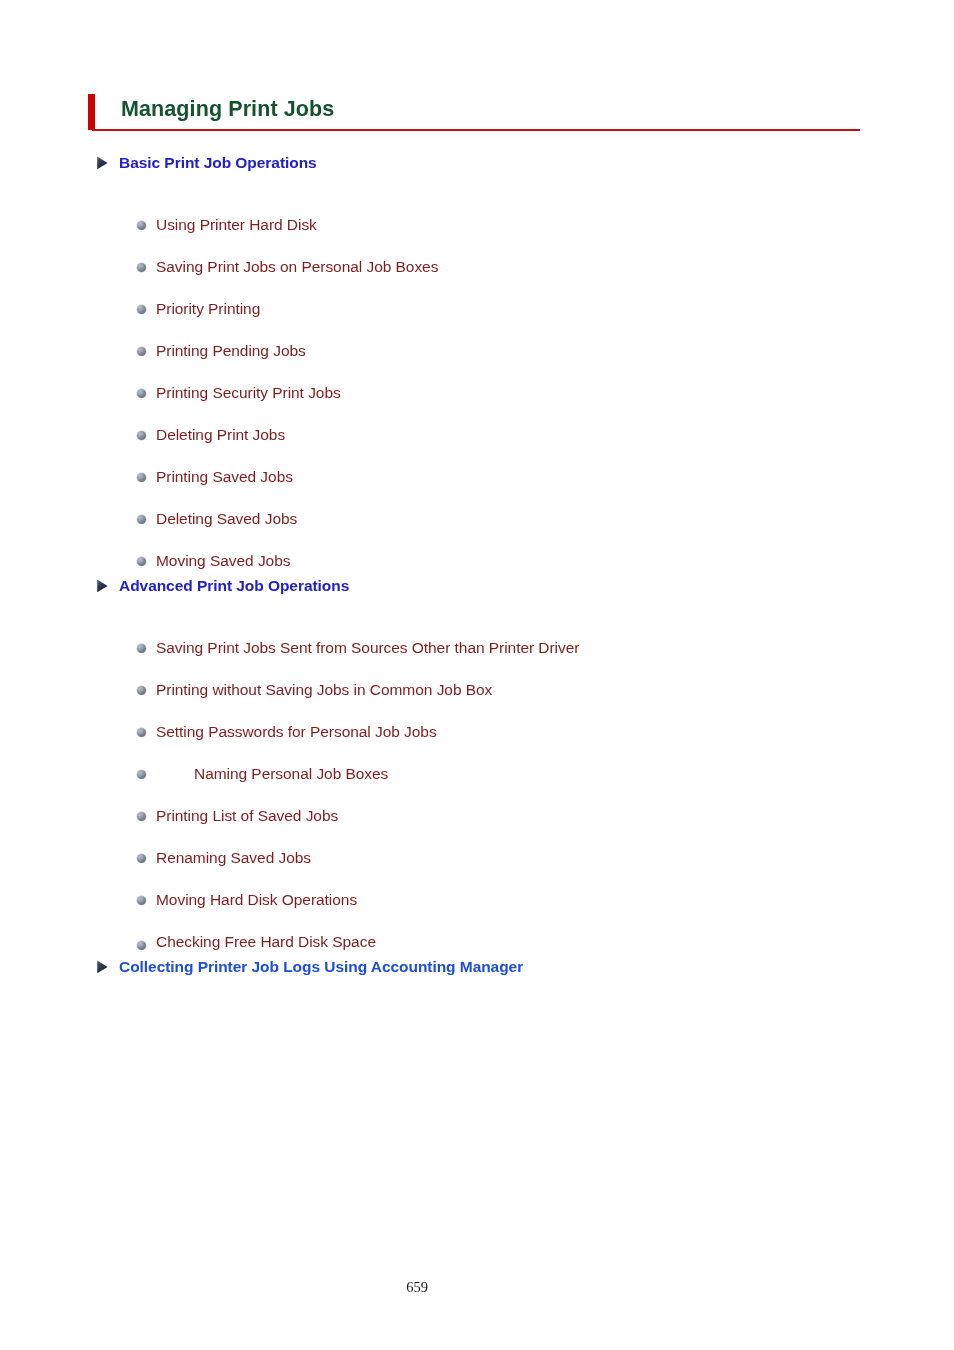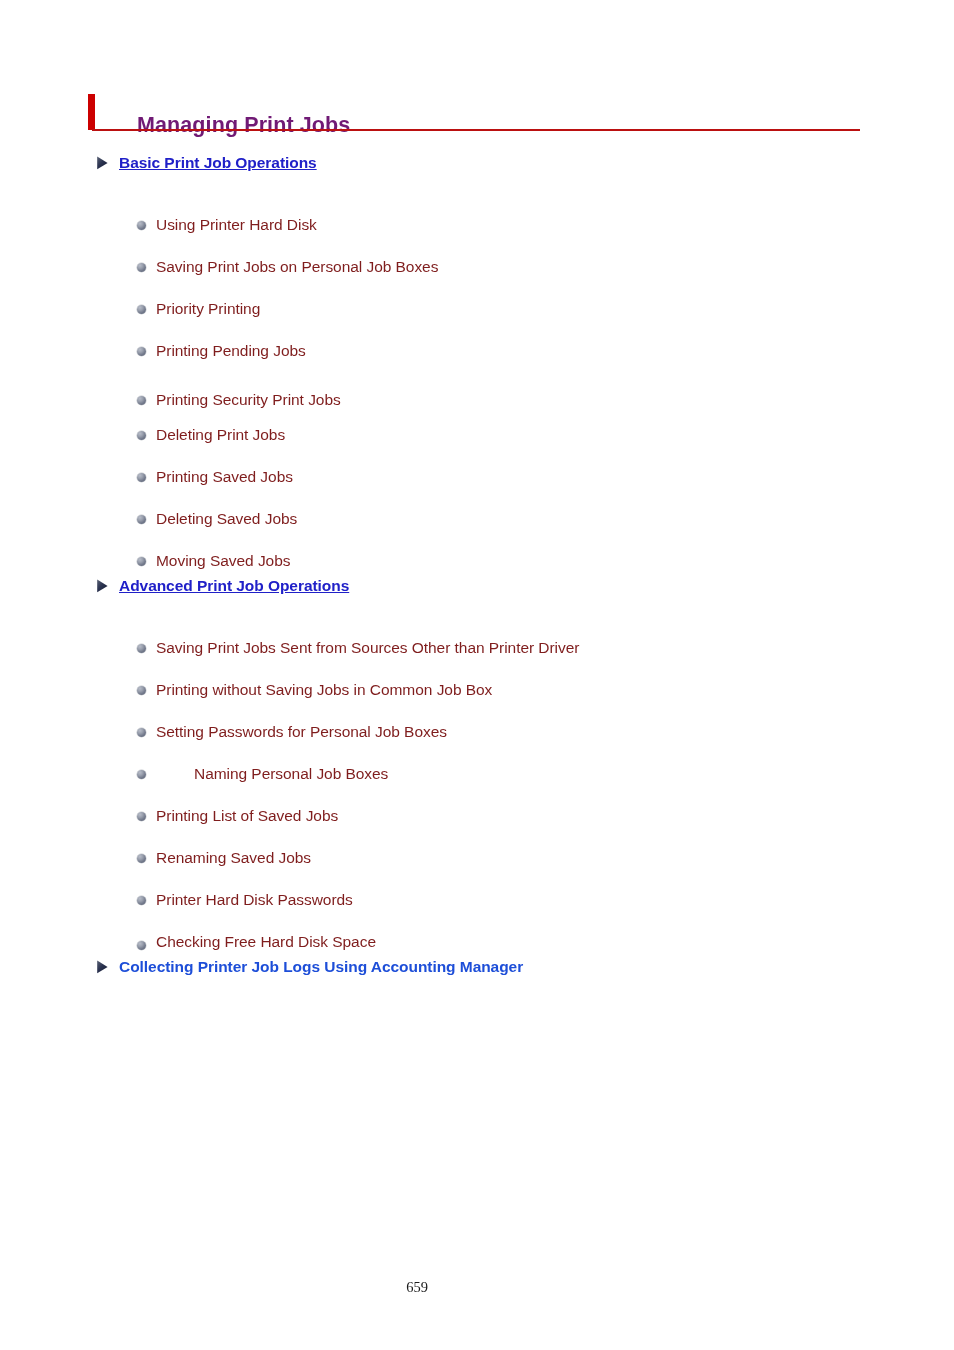--- a/index.html
+++ b/index.html
@@ -37,24 +37,24 @@
     left: 0;
     top: 0;
     width: 7px;
     height: 36px;
     background: #cc0000;
   }
   .page-title {
     position: absolute;
     left: 33px;
     top: 0px;
-    margin: 16px;
+    margin: 0;
     font-size: 21.5px;
     font-weight: bold;
-    color: #701a75;
+    color: #14532d;
     letter-spacing: 0.1px;
     line-height: 30px;
     white-space: nowrap;
   }
   .title-rule {
     position: absolute;
     left: 4px;
     top: 35px;
     width: 768px;
     height: 2px;
@@ -89,21 +89,21 @@
     position: relative;
   }
   .section-header .arrow-icon svg {
     display: block;
   }
   .section-label {
     font-size: 15.5px;
     font-weight: bold;
     letter-spacing: -0.05px;
   }
-  .section-label.link { color: #2020c8; text-decoration: underline; }
+  .section-label.link { color: #2020c8; }
   .section-label.plain { color: #1d4ed8; }
 
   .sub-list {
     position: relative;
     margin: 0;
     padding: 0;
     list-style: none;
   }
   .sub-item {
     position: absolute;
@@ -181,21 +181,21 @@
             <span class="sub-label">Saving Print Jobs on Personal Job Boxes</span>
           </li>
           <li class="sub-item" style="top: 126px;">
             <span class="bullet-icon"></span>
             <span class="sub-label">Priority Printing</span>
           </li>
           <li class="sub-item" style="top: 168px;">
             <span class="bullet-icon"></span>
             <span class="sub-label">Printing Pending Jobs</span>
           </li>
-          <li class="sub-item" style="top: 217px;">
+          <li class="sub-item" style="top: 210px;">
             <span class="bullet-icon"></span>
             <span class="sub-label">Printing Security Print Jobs</span>
           </li>
           <li class="sub-item" style="top: 252px;">
             <span class="bullet-icon"></span>
             <span class="sub-label">Deleting Print Jobs</span>
           </li>
           <li class="sub-item" style="top: 294px;">
             <span class="bullet-icon"></span>
             <span class="sub-label">Printing Saved Jobs</span>
@@ -230,37 +230,37 @@
           <li class="sub-item" style="top: 84px;">
             <span class="bullet-icon"></span>
             <span class="sub-label">Printing without Saving Jobs in Common Job Box</span>
           </li>
           <li class="sub-item" style="top: 42px;">
             <span class="bullet-icon"></span>
             <span class="sub-label">Saving Print Jobs Sent from Sources Other than Printer Driver</span>
           </li>
           <li class="sub-item" style="top: 126px;">
             <span class="bullet-icon"></span>
-            <span class="sub-label">Setting Passwords for Personal Job Boxes</span>
+            <span class="sub-label">Setting Passwords for Personal Job Jobs</span>
           </li>
           <li class="sub-item" style="top: 168px; gap: 48px;">
             <span class="bullet-icon"></span>
             <span class="sub-label">Naming Personal Job Boxes</span>
           </li>
           <li class="sub-item" style="top: 210px;">
             <span class="bullet-icon"></span>
             <span class="sub-label">Printing List of Saved Jobs</span>
           </li>
           <li class="sub-item" style="top: 252px;">
             <span class="bullet-icon"></span>
             <span class="sub-label">Renaming Saved Jobs</span>
           </li>
           <li class="sub-item" style="top: 294px;">
             <span class="bullet-icon"></span>
-            <span class="sub-label">Printer Hard Disk Passwords</span>
+            <span class="sub-label">Moving Hard Disk Operations</span>
           </li>
           <li class="sub-item" style="top: 336px; align-items: center;">
             <span class="bullet-icon"></span>
             <span class="sub-label">Checking Free Hard Disk Space</span>
           </li>
         </ul>
       </div>
       <div class="section" style="top: 957px;">
         <div class="section-header">
           <span class="arrow-icon">

